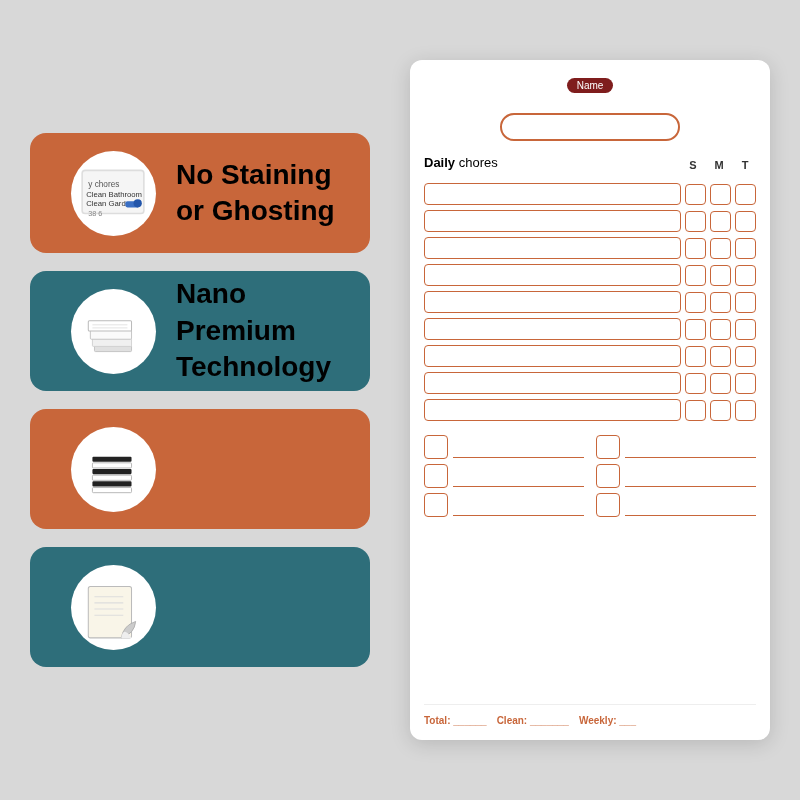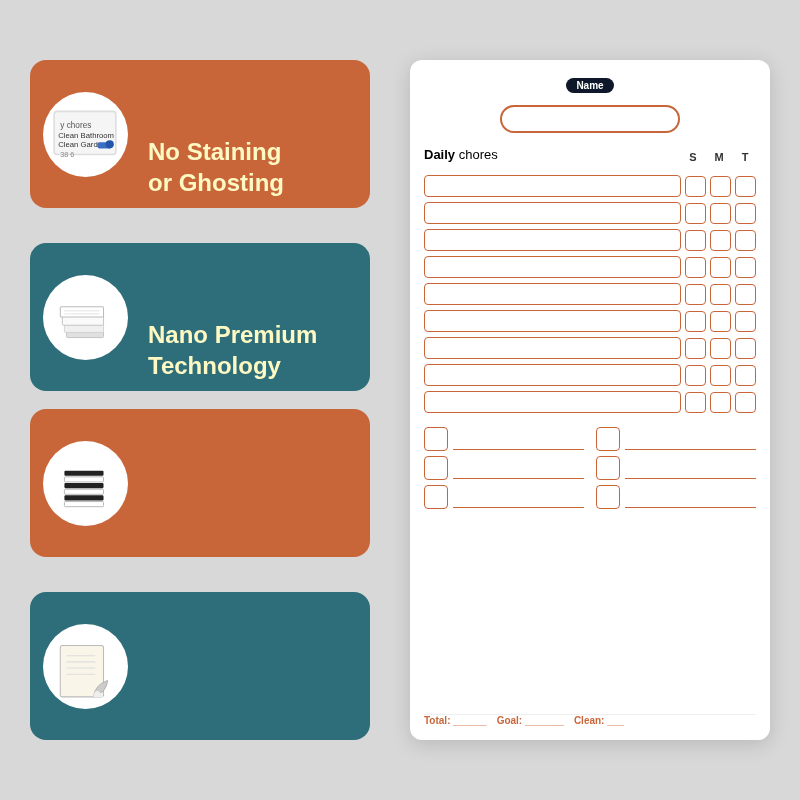--- a/index.html
+++ b/index.html
@@ -25,29 +25,30 @@
     
     .features-col {
       display: flex;
       flex-direction: column;
       gap: 18px;
       width: 340px;
     }
 
     .feature-card {
       display: flex;
-      align-items: flex-end;
+      align-items: center;
       border-radius: 16px;
       overflow: hidden;
-      height: 148px;
+      height: 120px;
       position: relative;
+      padding-left: 28px;
     }
 
     .feature-card.orange { background-color: #c8663a; }
-    .feature-card.teal   { background-color: #2e6e7a; margin-top: 17px; }
+    .feature-card.teal   { background-color: #2e6e7a; }
 
     .feature-icon-area {
       width: 110px;
       height: 100%;
       display: flex;
       align-items: center;
       justify-content: center;
       flex-shrink: 0;
       position: relative;
     }
@@ -65,22 +66,22 @@
 
     .icon-circle img, .icon-circle svg {
       width: 70px;
       height: 70px;
       object-fit: cover;
     }
 
     .feature-text {
       flex: 1;
       padding: 10px 14px 10px 8px;
-      color: #fef9c3;
-      font-size: 24px;
+      color: #000000;
+      font-size: 28px;
       font-weight: 600;
       line-height: 1.3;
     }
 
     
     .chore-chart {
       width: 360px;
       height: 680px;
       background: #fff;
       border-radius: 12px;
@@ -94,27 +95,27 @@
 
     
     .name-section {
       display: flex;
       flex-direction: column;
       align-items: center;
       margin-bottom: 8px;
     }
 
     .name-tag {
-      background: #0f172a;
+      background: #7f1d1d;
       color: #fff;
       font-size: 10px;
-      font-weight: bold;
+      font-weight: normal;
       padding: 2px 10px;
       border-radius: 10px;
-      margin-bottom: 12px;
+      margin-bottom: 20px;
     }
 
     .name-field {
       width: 180px;
       height: 28px;
       border: 2px solid #c8663a;
       border-radius: 20px;
     }
 
     
@@ -207,21 +208,21 @@
 
     .weekly-input {
       flex: 1;
       height: 22px;
       border-bottom: 1.5px solid #c8663a;
     }
 
     
     .chart-footer {
       margin-top: auto;
-      padding-top: 0;
+      padding-top: 10px;
       border-top: 1px solid #eee;
       display: flex;
       gap: 10px;
       align-items: flex-start;
     }
 
     .footer-field {
       display: flex;
       align-items: center;
       gap: 4px;
@@ -445,22 +446,22 @@
           </div>
         </div>
       </div>
     </div>
 
     <div class="chart-footer">
       <div class="footer-field">
         <span>Total: ______</span>
       </div>
       <div class="footer-field">
-        <span>Goal: _______</span>
+        <span>Clean: _______</span>
       </div>
       <div class="footer-field">
-        <span>Clean: ___</span>
+        <span>Weekly: ___</span>
       </div>
     </div>
 
   </div>
 
 </div>
 
 </body></html>

